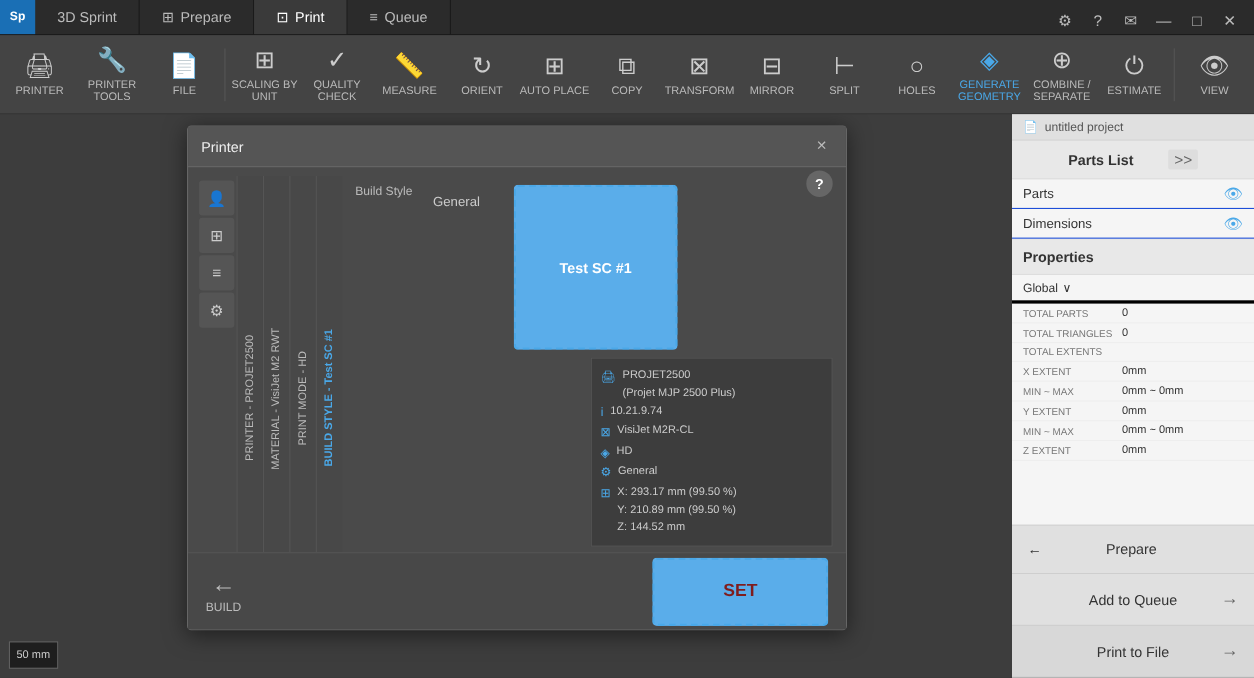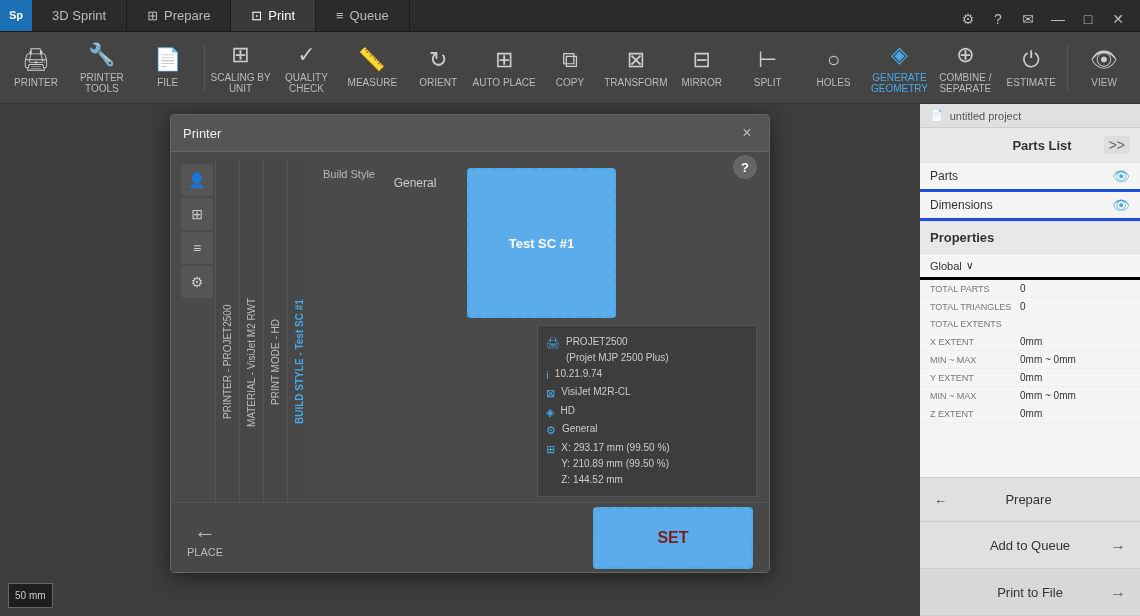--- a/index.html
+++ b/index.html
@@ -225,37 +225,37 @@
       display: flex; flex-direction: column;
       color: #333;
     }
 
     
     .panel-section {
       background: #f5f5f5;
       border-bottom: 1px solid #ddd;
     }
     .panel-header {
-      display: flex; align-items: center; justify-content: flex-end;
+      display: flex; align-items: center; justify-content: center;
       padding: 8px 10px;
       background: #e8e8e8;
       border-bottom: 1px solid #ddd;
       gap: 32px;
     }
     .panel-title {
       font-size: 13px; font-weight: bold; color: #333;
     }
     .panel-expand {
       font-size: 14px; color: #666; cursor: pointer;
       background: #ddd; padding: 1px 5px; border-radius: 2px;
     }
     .panel-row {
       display: flex; align-items: center; justify-content: space-between;
       padding: 5px 10px;
-      border-bottom: 3px solid #1d4ed8;
+      border-bottom: 1px solid #1d4ed8;
       font-size: 12px;
     }
     .eye-icon { color: #4aa8e8; font-size: 14px; cursor: pointer; }
 
     
     .project-bar {
       display: flex; align-items: center; gap: 6px;
       padding: 5px 10px;
       background: #e0e0e0;
       font-size: 11px; color: #555;
@@ -481,21 +481,21 @@
             <span>X: 293.17 mm (99.50 %)</span><br>
             <span>Y: 210.89 mm (99.50 %)</span><br>
             <span>Z: 144.52 mm</span>
           </span>
         </div>
       </div>
 
       <div class="dialog-footer">
         <div class="back-btn">
           <span class="back-arrow">←</span>
-          <span>PLACE</span>
+          <span>BUILD</span>
         </div>
         <div class="set-btn">SET</div>
       </div>
     </div>
 
     <div class="scale-indicator">50 mm</div>
   </div>
 
   <div class="right-panel">
 

